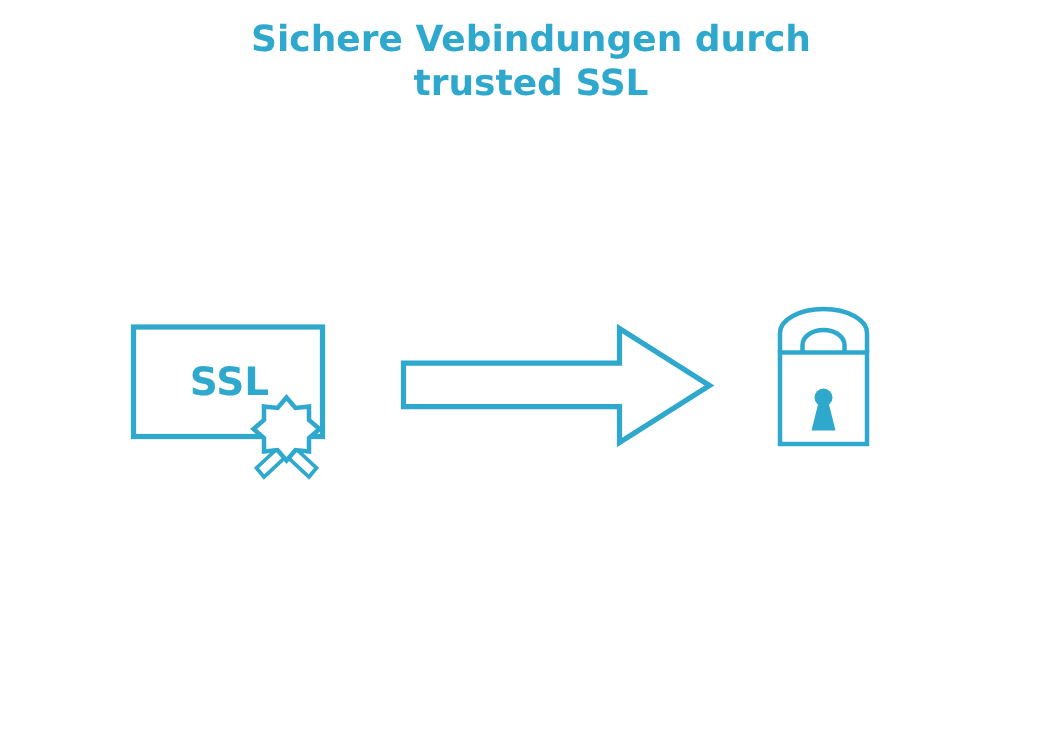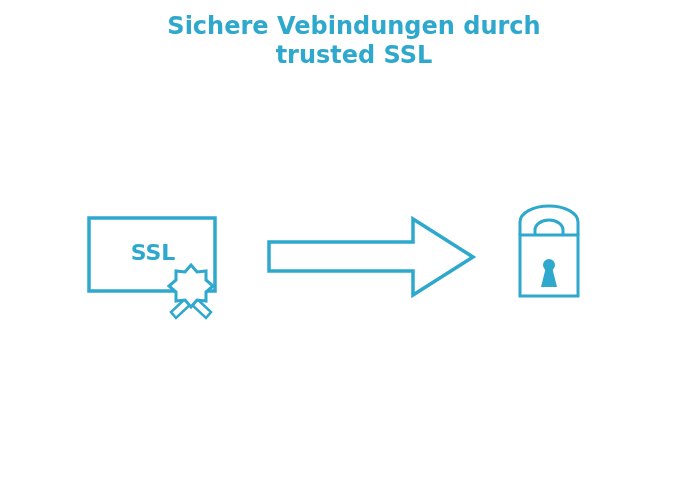--- a/index.html
+++ b/index.html
@@ -6,21 +6,21 @@
   body { width: 700px; height: 500px; position: relative; overflow: hidden; font-family: "DejaVu Sans", sans-serif; }
   .title {
     position: absolute; left: 0; top: 12px; width: 708px; text-align: center;
     color: #2ea8cc; font-weight: bold; font-size: 24px; line-height: 29px;
     font-family: "DejaVu Sans", sans-serif;
   }
   .title span { display: block; }
   svg.diagram { position: absolute; left: 0; top: 0; }
   .ssl-label {
     position: absolute; left: 118px; top: 240px; width: 70px; text-align: center;
-    color: #2ea8cc; font-weight: bold; font-size: 22px; font-family: "DejaVu Sans", sans-serif;
+    color: #2ea8cc; font-weight: bold; font-size: 26px; font-family: "DejaVu Sans", sans-serif;
   }
 </style>
 </head>
 <body>
 
 <div class="title">
   <span>Sichere Vebindungen durch</span>
   <span>trusted SSL</span>
 </div>
 

